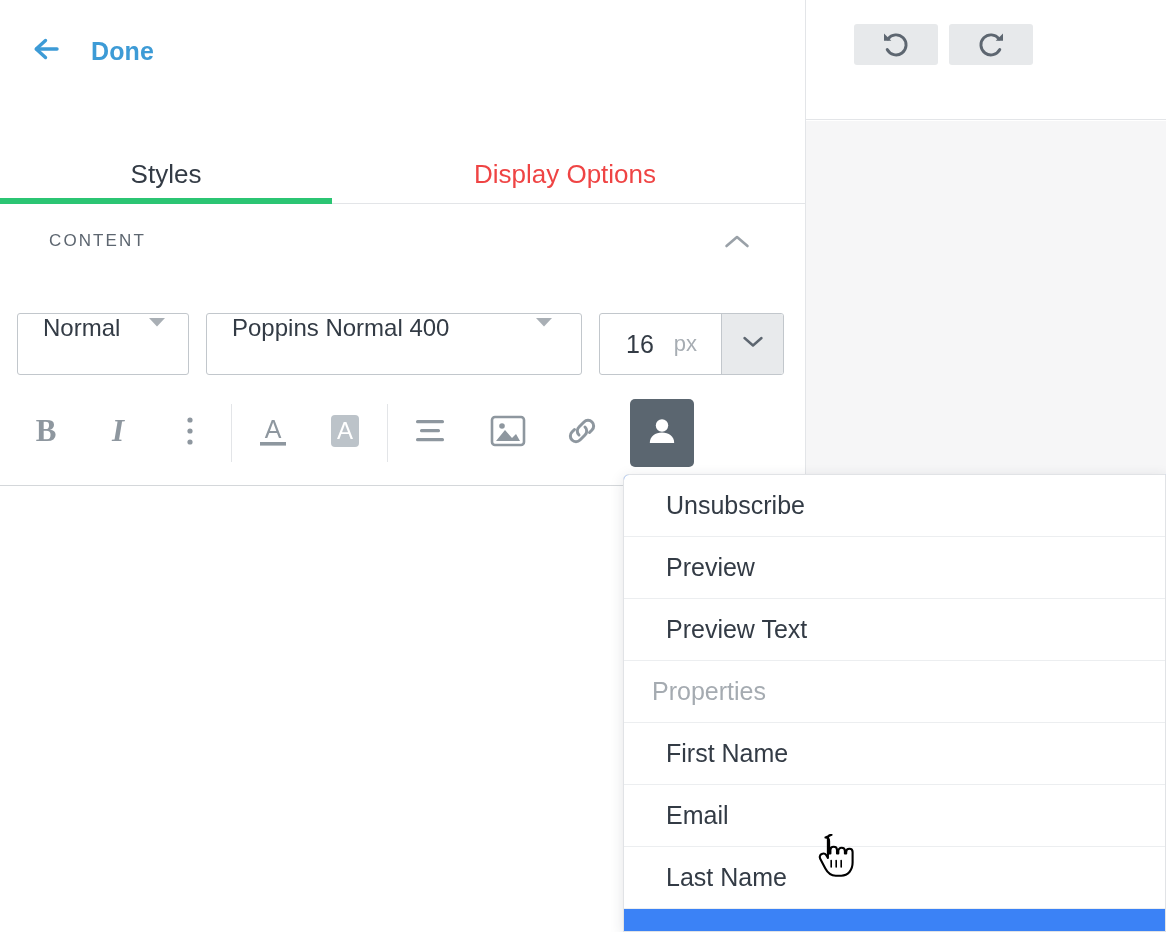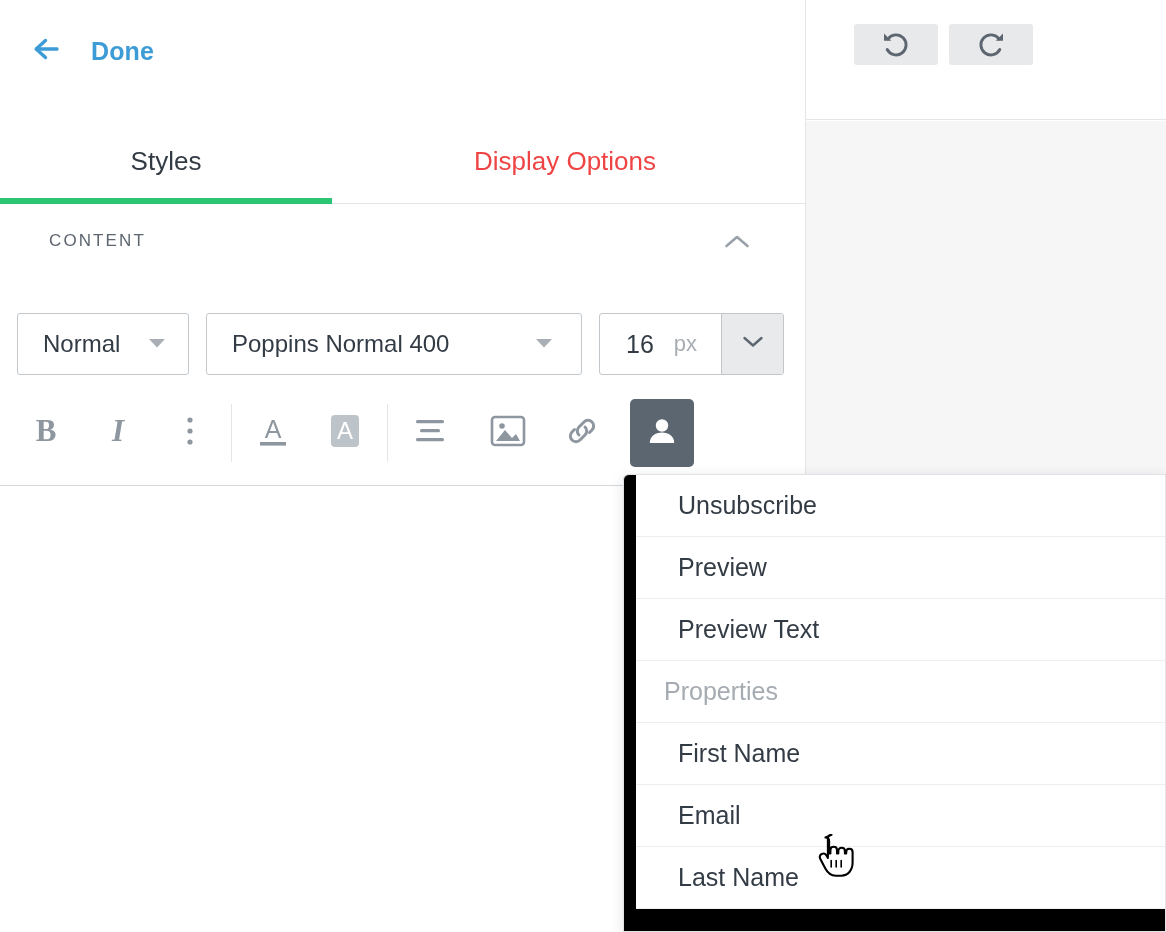--- a/index.html
+++ b/index.html
@@ -115,21 +115,21 @@
     position: relative;
     width: 805px;
     height: 93px;
     border-bottom: 1px solid #e3e5e8;
   }
   .tab {
     position: absolute;
     top: 0;
     height: 92px;
     display: flex;
-    align-items: flex-start;
+    align-items: center;
     justify-content: center;
     padding-top: 35px;
     font-size: 26px;
     cursor: pointer;
     user-select: none;
   }
   .tab-styles {
     left: 0;
     width: 332px;
     color: #333b45;
@@ -177,21 +177,21 @@
     width: 805px;
     height: 62px;
   }
   .select-box {
     position: absolute;
     height: 62px;
     border: 1px solid #c2c7cc;
     border-radius: 3px;
     background: #ffffff;
     display: flex;
-    align-items: center;
+    align-items: flex-start;
     cursor: pointer;
     user-select: none;
   }
   .select-style { left: 17px; width: 172px; }
   .select-font  { left: 206px; width: 376px; }
   .select-value {
     font-size: 24px;
     color: #333b45;
     white-space: nowrap;
   }
@@ -286,26 +286,25 @@
     border-right: 1px solid #d4d7da;
   }
 
   
   .merge-menu {
     position: absolute;
     left: 623px;
     top: 474px;
     width: 543px;
     height: 458px;
-    background: #000000;
+    background: #3b82f6;
     border: 1px solid #e1e3e6;
     border-top-left-radius: 6px;
     box-shadow: 0 3px 14px rgba(40,50,60,0.13);
     overflow: hidden;
-    padding-left: 12px;
   }
   .menu-item {
     height: 62px;
     display: flex;
     align-items: center;
     padding-left: 42px;
     font-size: 25px;
     color: #333b45;
     border-bottom: 1px solid #eceef0;
     cursor: pointer;

